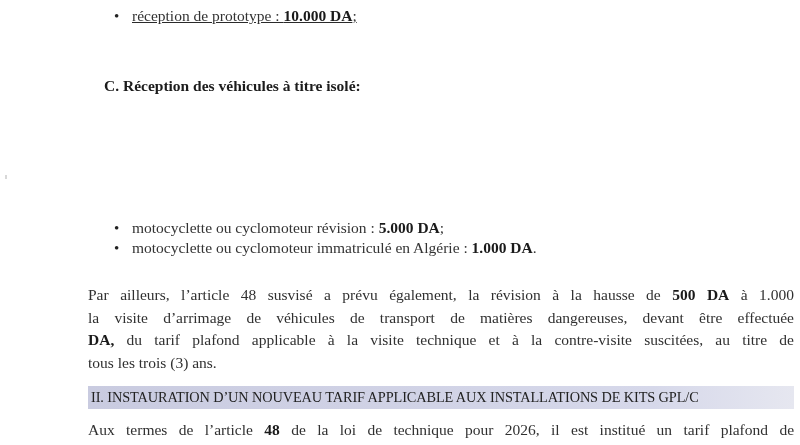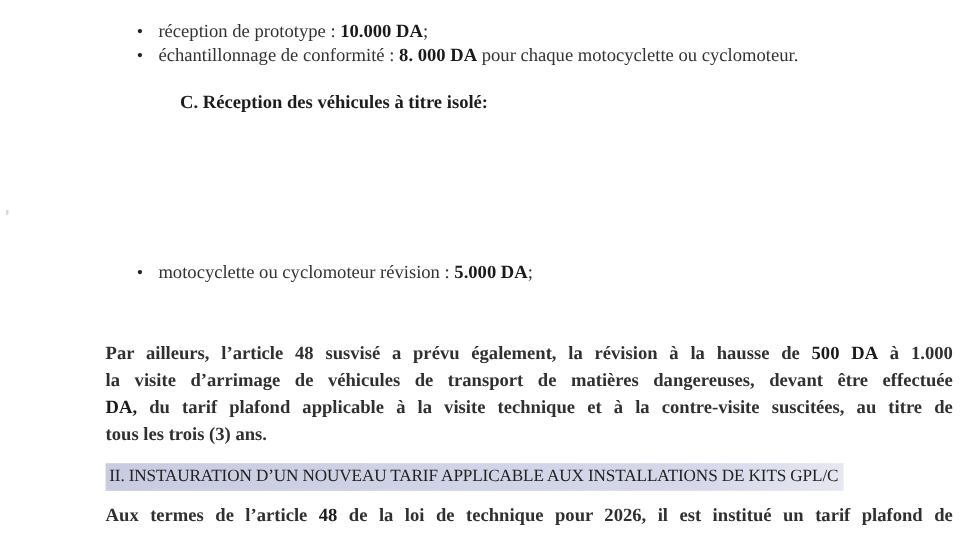--- a/index.html
+++ b/index.html
@@ -8,46 +8,46 @@
     font-family:"Liberation Serif","DejaVu Serif",serif; color:#2a2a2a;
     position:relative;
   }
   .page { position:absolute; left:0; top:0; width:800px; height:445px; }
   ul.bullets { list-style:none; margin:0; padding:0; position:absolute; left:114px; }
   ul.bullets li { position:relative; padding-left:18px; font-size:15.5px; line-height:20px; white-space:nowrap; color:#333; }
   ul.bullets li::before { content:"\2022"; position:absolute; left:0; top:0; font-size:15px; color:#222; }
   b { color:#1a1a1a; }
   .heading { position:absolute; left:104px; font-size:15.5px; font-weight:bold; color:#1c1c1c; white-space:nowrap; }
   .para { position:absolute; left:88px; width:706px; font-size:15.5px; line-height:22.5px; text-align:justify; color:#303030; }
-  .para .line { display:block; text-align:justify; text-align-last:justify; height:22.5px; white-space:nowrap;font-weight:bold; }
+  .para .line { display:block; text-align:justify; text-align-last:justify; height:22.5px; white-space:nowrap; }
   .para .line.last { text-align-last:left; }
   .section-bar {
-    position:absolute; left:88px; top:386px; width:615px; height:23px;
+    position:absolute; left:88px; top:386px; width:706px; height:23px;
     background:linear-gradient(to right,#c9cbe0,#d6d8ea 80%,#e6e7f0);
     font-size:14.3px; line-height:23px; color:#222; white-space:nowrap; padding-left:3px; box-sizing:border-box;
     letter-spacing:-0.1px;
   }
   .speck { position:absolute; left:5px; top:175px; width:2px; height:4px; background:#d8d8d8; }
 </style>
 </head>
 <body>
 
 <div class="page">
 
-  <ul class="bullets" style="top:17px;">
+  <ul class="bullets" style="top:6px;text-decoration:underline;">
     <li><span>réception de prototype : </span><b>10.000 DA</b><span>;</span></li>
-    <li><span>échantillonnage de conformité : </span><b>8. 000 DA</b><span> pour chaque motocyclette ou cyclomoteur.</span></li>
   </ul>
 
-  <div class="heading" style="top:77px;margin-left:46px;">C. Réception des véhicules à titre isolé:</div>
+  <div class="heading" style="top:77px;">C. Réception des véhicules à titre isolé:</div>
 
 
 
   <ul class="bullets" style="top:218px;">
     <li><span>motocyclette ou cyclomoteur révision : </span><b>5.000 DA</b><span>;</span></li>
+    <li><span>motocyclette ou cyclomoteur immatriculé en Algérie : </span><b>1.000 DA</b><span>.</span></li>
   </ul>
 
   <div class="para" style="top:284px;">
     <span class="line"><span>Par ailleurs, l’article 48 susvisé a prévu également, la révision à la hausse de </span><b>500 DA</b><span> à 1.000</span></span>
     <span class="line">la visite d’arrimage de véhicules de transport de matières dangereuses, devant être effectuée</span>
     <span class="line"><b>DA,</b><span> du tarif plafond applicable à la visite technique et à la contre-visite suscitées, au titre de</span></span>
     <span class="line last">tous les trois (3) ans.</span>
   </div>
 
   <div class="section-bar">II. INSTAURATION D’UN NOUVEAU TARIF APPLICABLE AUX INSTALLATIONS DE KITS GPL/C</div>

